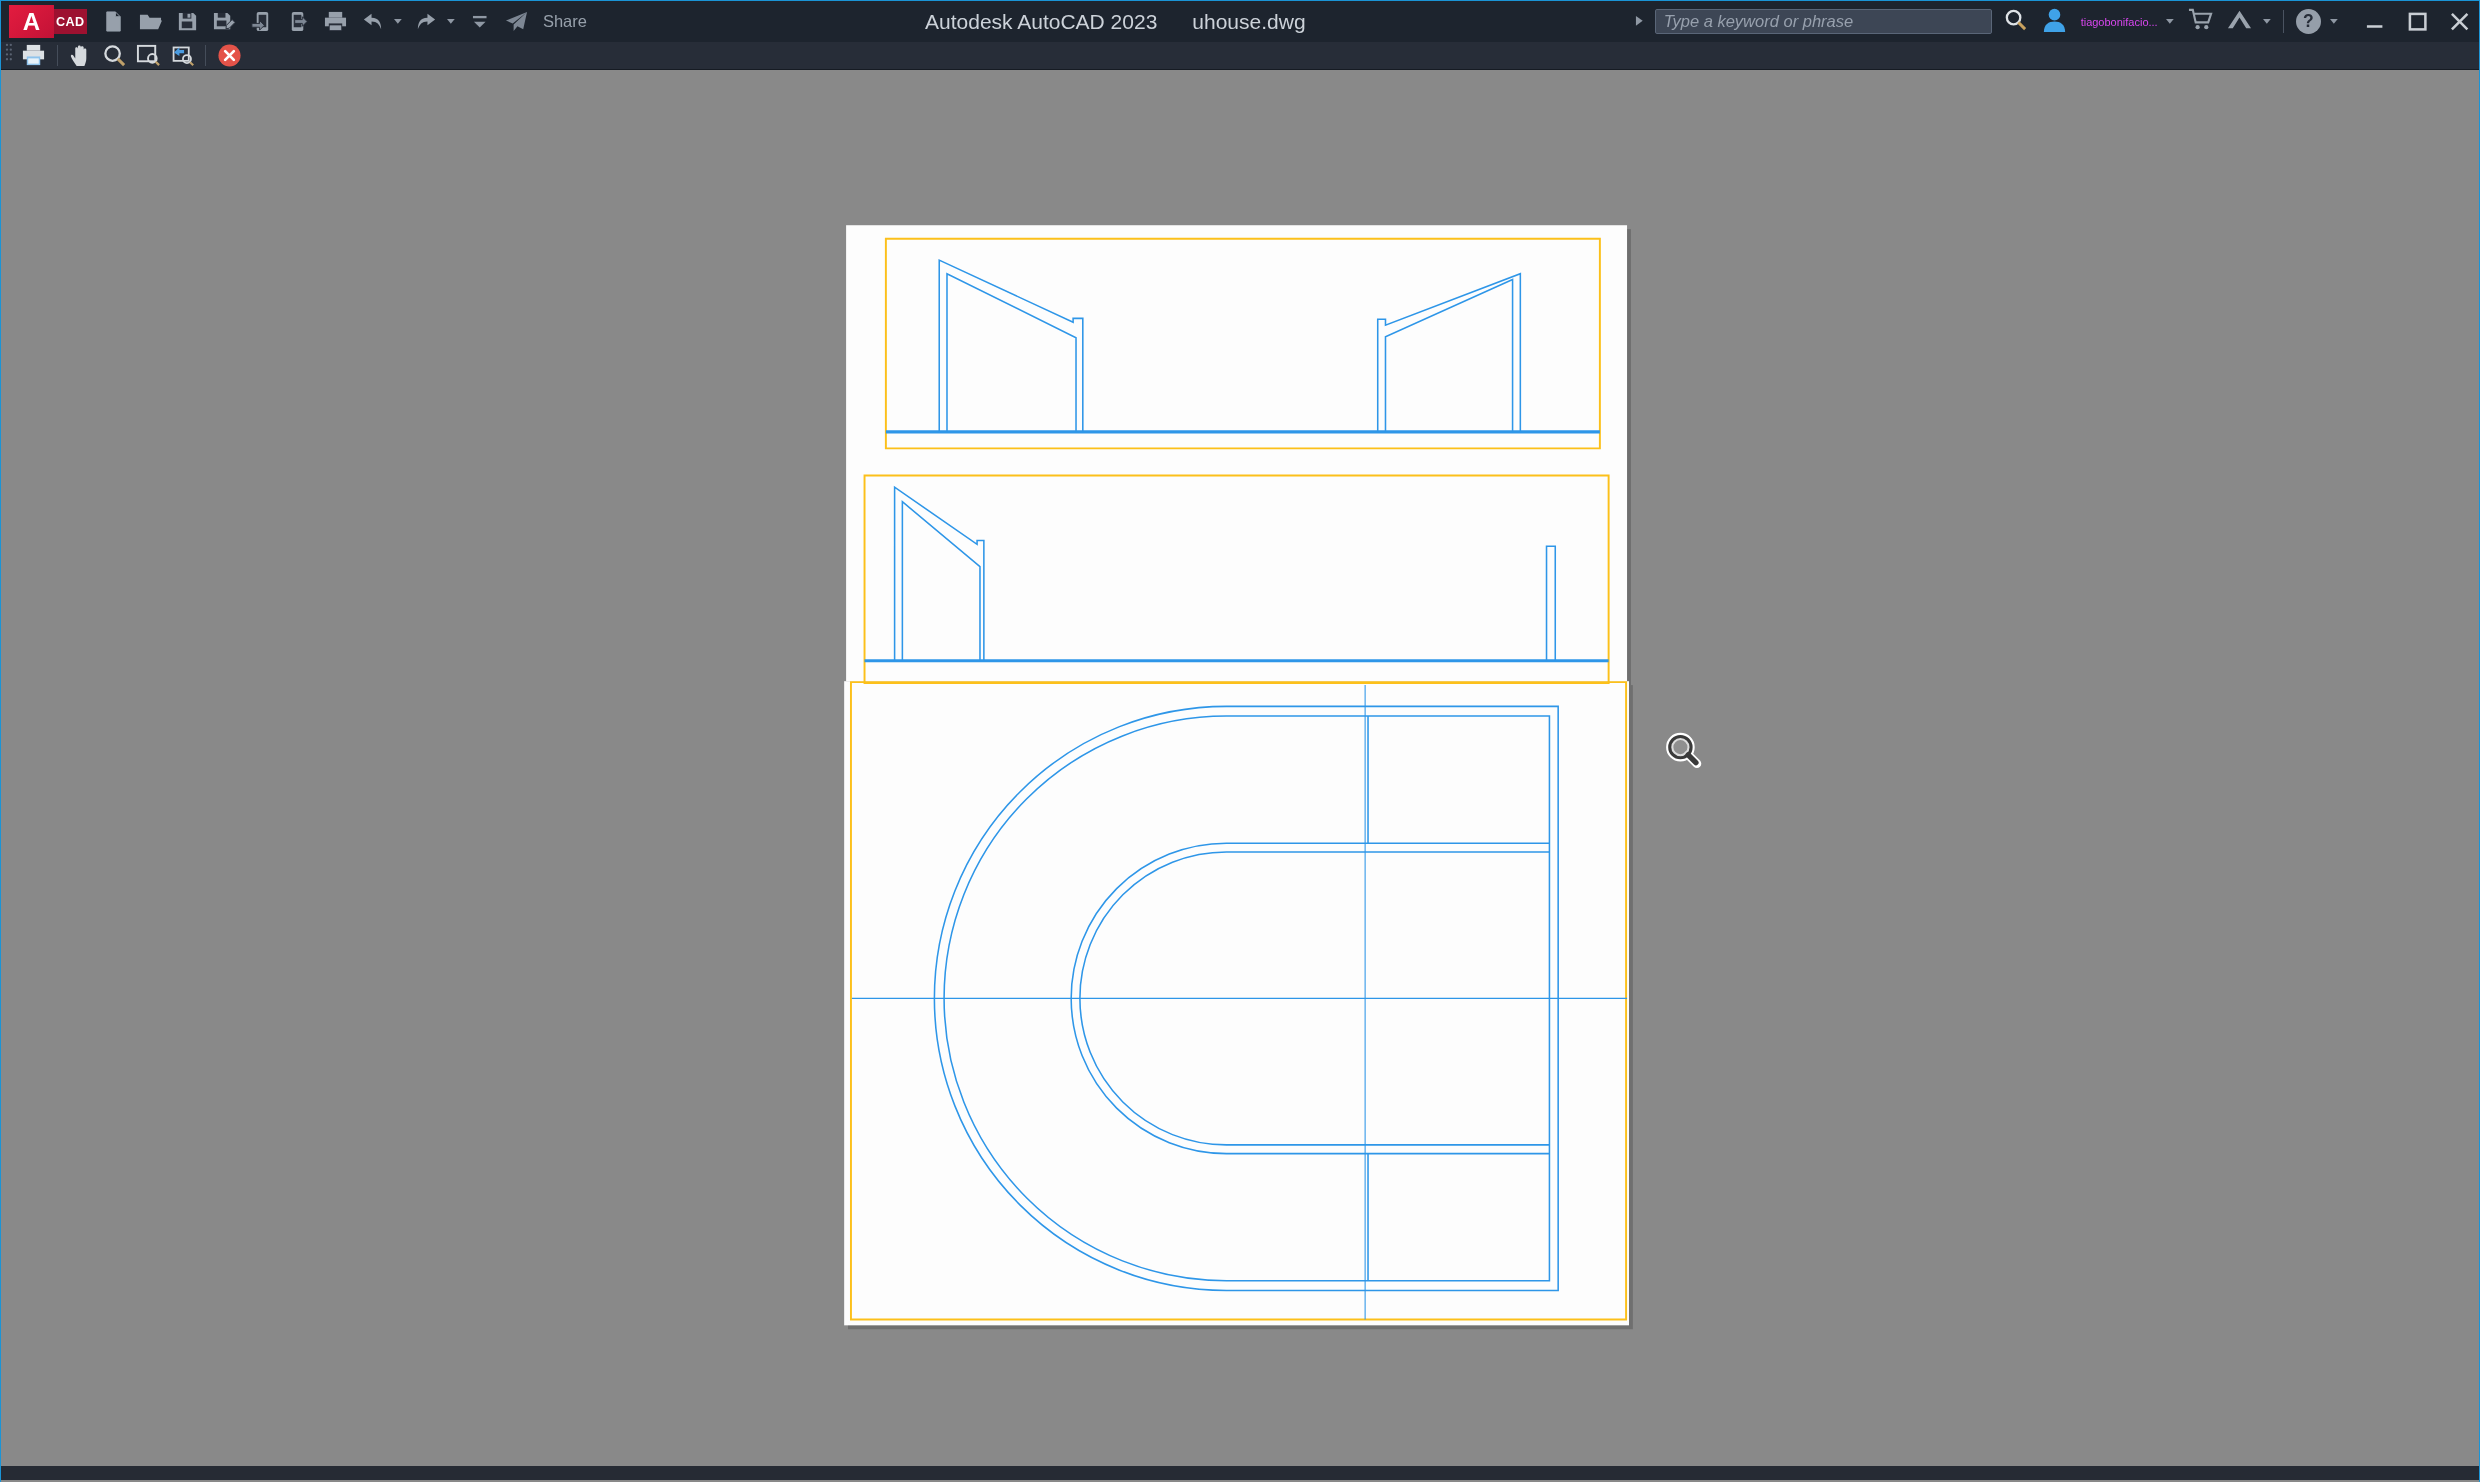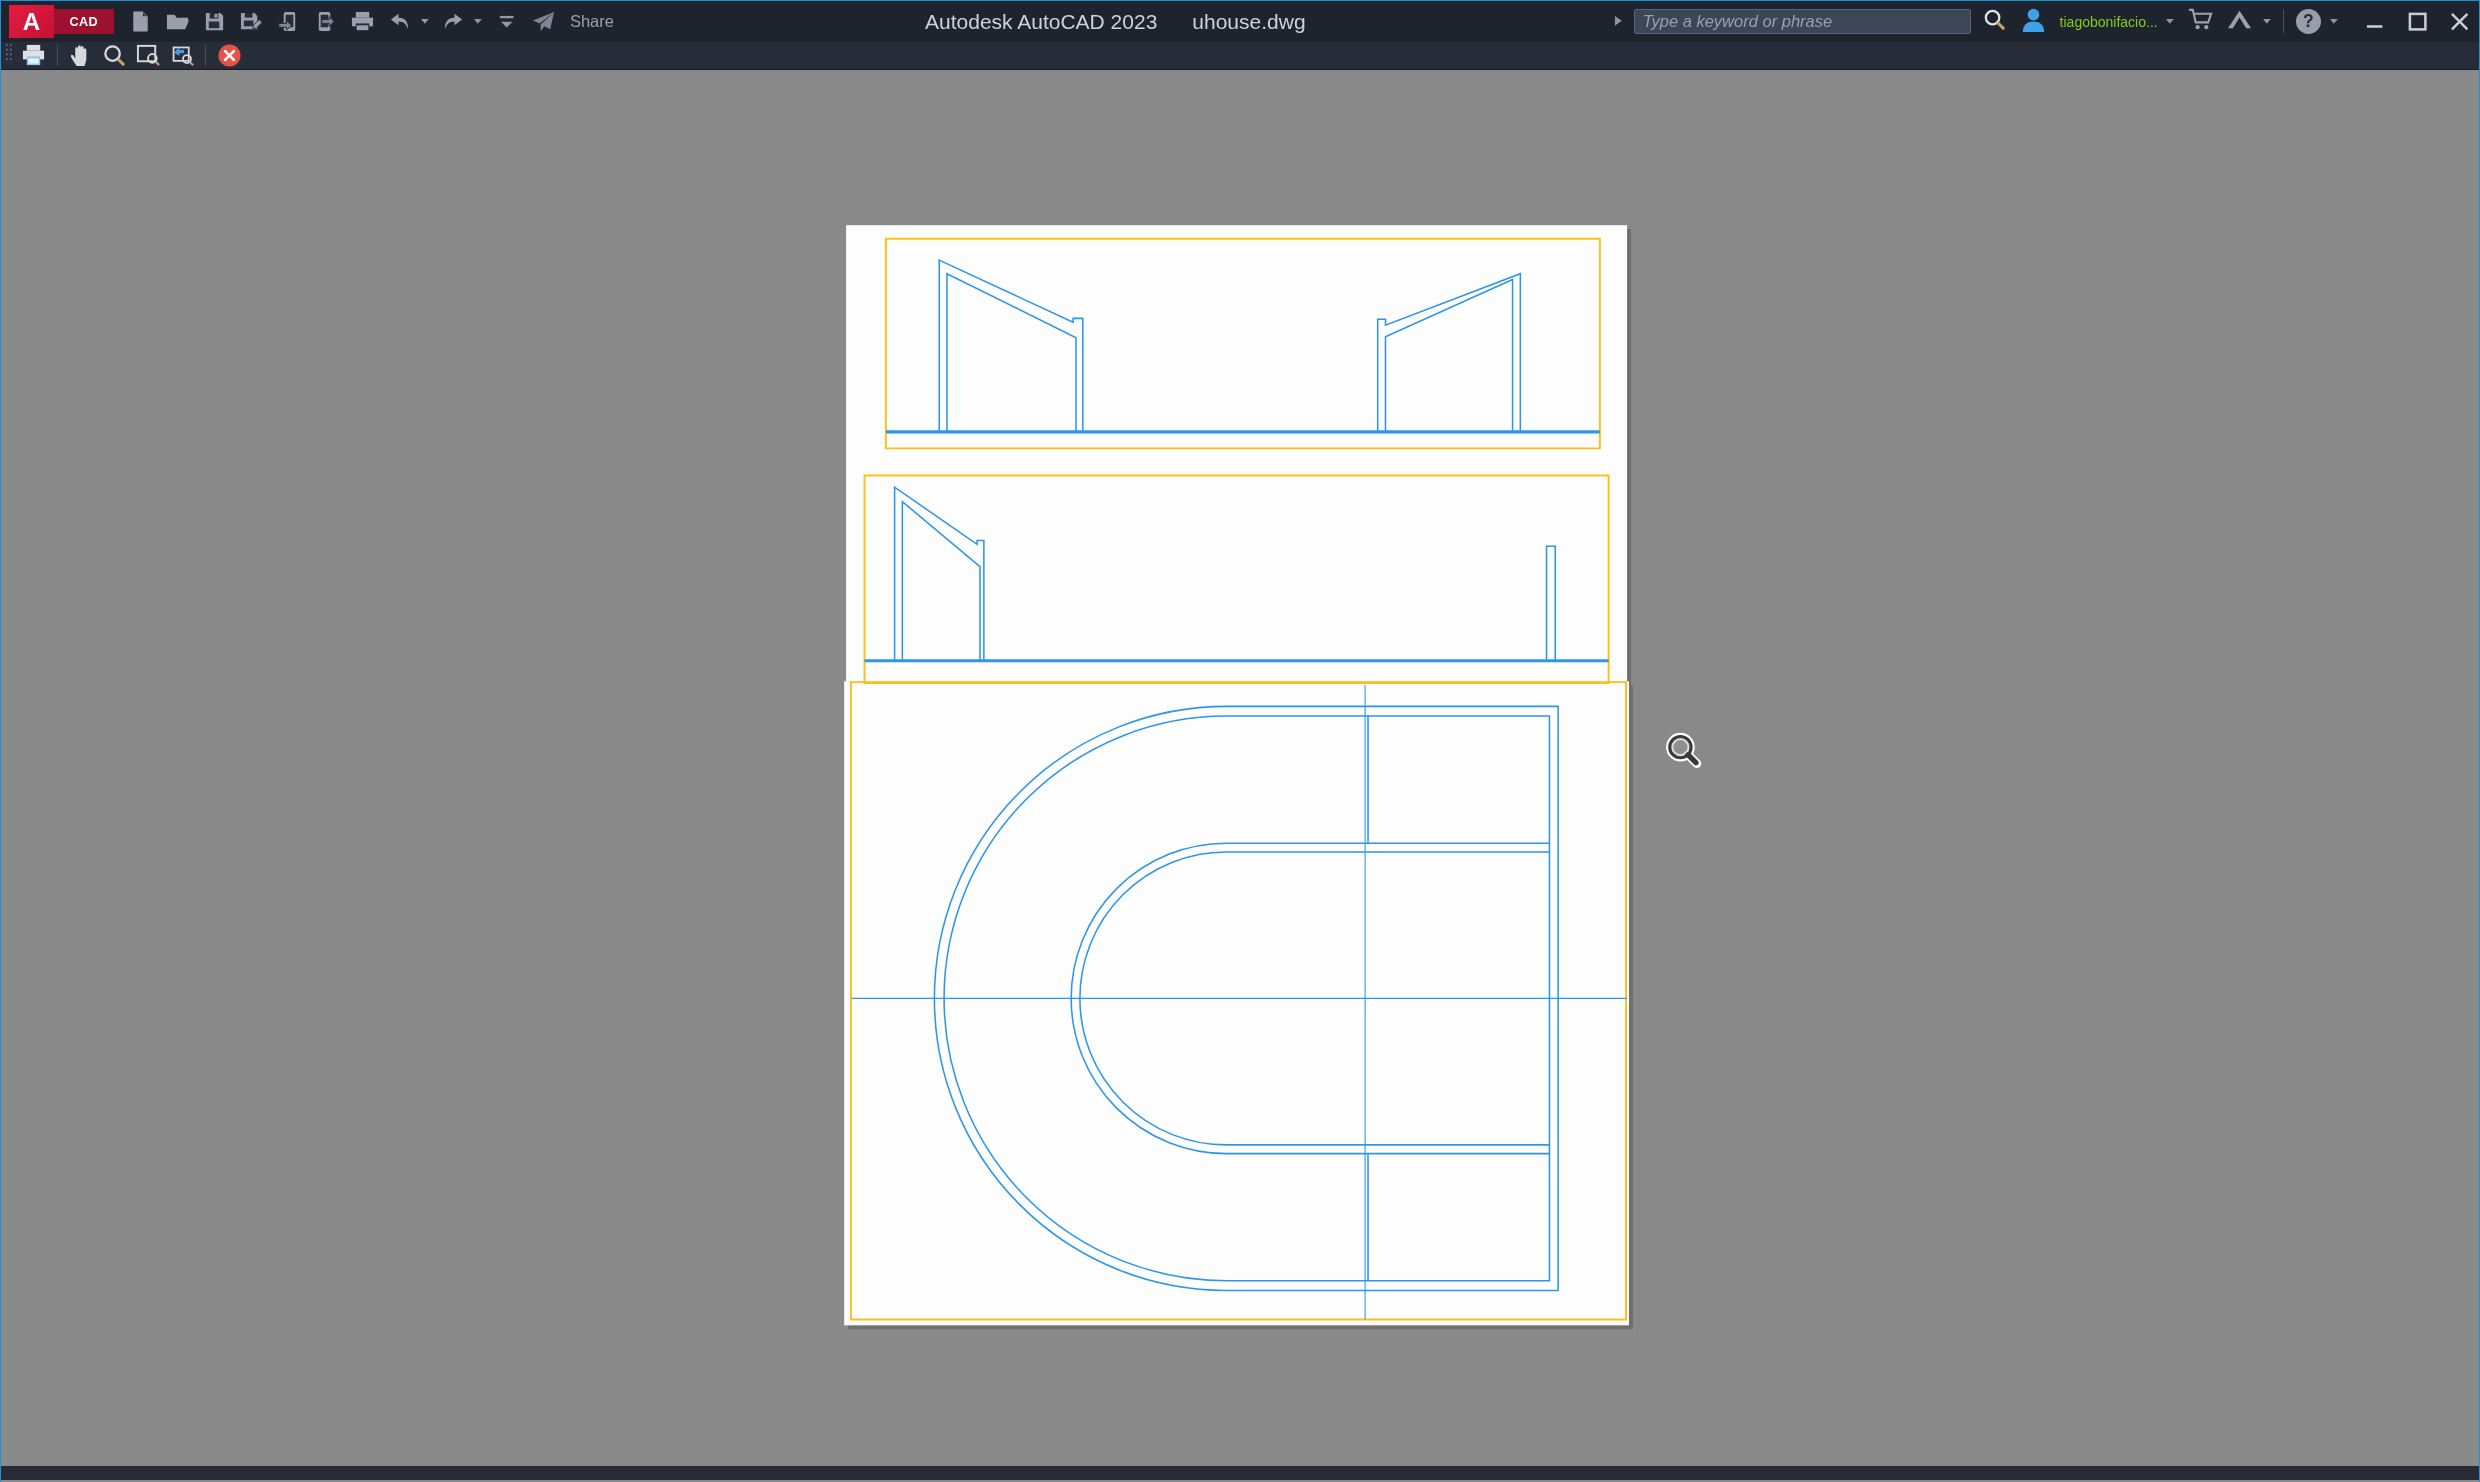--- a/index.html
+++ b/index.html
@@ -4,34 +4,34 @@
 <style>
   html,body{margin:0;padding:0;background:#555;}
   *{box-sizing:border-box;}
   .window{position:relative;width:2480px;height:1483px;border:1.9px solid #1a94d6;background:#898989;
           font-family:"Liberation Sans", sans-serif; overflow:hidden;}
   
   .titlebar{position:relative;height:41px;background:#1d242e;display:flex;align-items:center;}
   .logo{display:flex;align-items:center;margin-left:7.8px;flex:0 0 auto;}
   .logo-a{width:45px;height:33px;background:linear-gradient(135deg,#e31c3f,#c31236);color:#fff;
           font-weight:bold;font-size:24px;display:flex;align-items:center;justify-content:center;}
-  .logo-cad{width:60px;height:25px;background:#9d1130;color:#fff;font-weight:bold;font-size:12.6px;
+  .logo-cad{width:33px;height:25px;background:#9d1130;color:#fff;font-weight:bold;font-size:12.6px;
           letter-spacing:0.5px;display:flex;align-items:center;justify-content:center;}
   .qat{display:flex;align-items:center;gap:11px;margin-left:13.6px;}
   .qat .ic{width:26px;height:26px;display:flex;align-items:center;justify-content:center;cursor:default;}
   .caret{width:9.7px;height:7.8px;display:flex;align-items:center;justify-content:center;margin-left:-3.9px;}
   .share-label{color:#97a0ab;font-size:16.5px;margin-left:1.9px;}
   .title-center{position:absolute;left:924px;top:0;height:41px;display:flex;align-items:center;
           color:#ccd2d9;font-size:21px;white-space:nowrap;}
   .title-doc{margin-left:35px;}
   .tb-right{position:absolute;right:7.8px;top:0;height:41px;display:flex;align-items:center;gap:11.6px;}
   .search-box{width:337px;height:25px;background:#3d4655;border:1px solid #5a6678;border-radius:1.9px;
           color:#97a0ad;font-size:16.5px;font-style:italic;padding:0 7.8px;outline:none;}
   .search-box::placeholder{color:#97a0ad;}
-  .username{color:#84cc16;font-size:14px;}
+  .username{color:#d946ef;font-size:11px;}
   .vdiv{width:1px;height:23px;background:#4a5361;}
   .winbtns{display:flex;align-items:center;gap:19.4px;margin-left:13.6px;}
   .winbtn{width:23px;height:23px;display:flex;align-items:center;justify-content:center;}
   
   .ptoolbar{height:28px;background:#272d38;border-bottom:1px solid #161b23;display:flex;align-items:center;
           gap:8.7px;padding-left:3.9px;}
   .ptoolbar .ic{width:25px;height:25px;display:flex;align-items:center;justify-content:center;}
   .pdiv{width:1px;height:21.3px;background:#454d5a;margin:0 1.9px;}
   
   .canvas{position:relative;height:1396px;background:#898989;}

